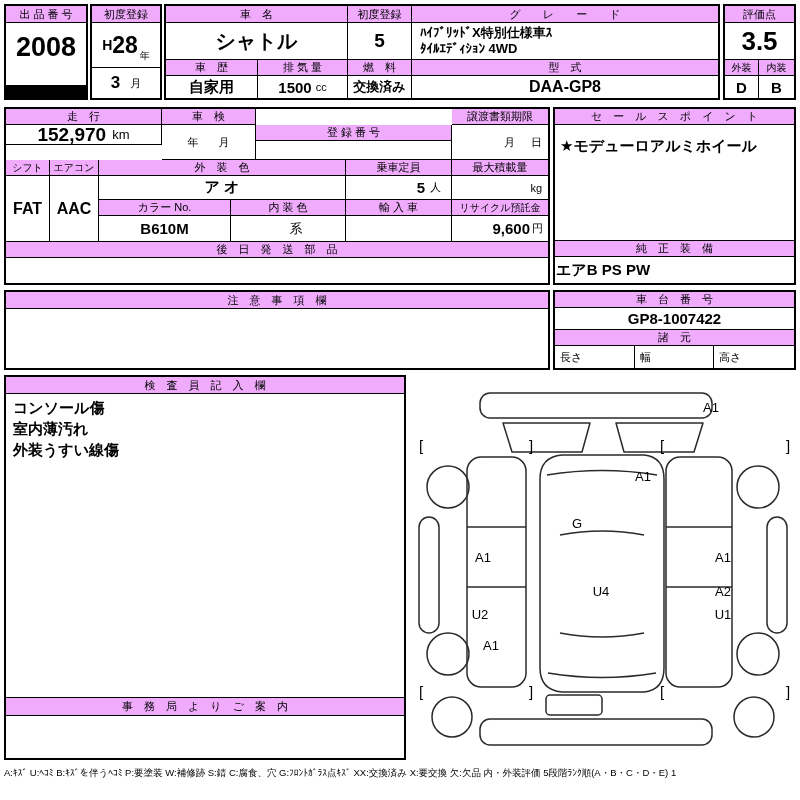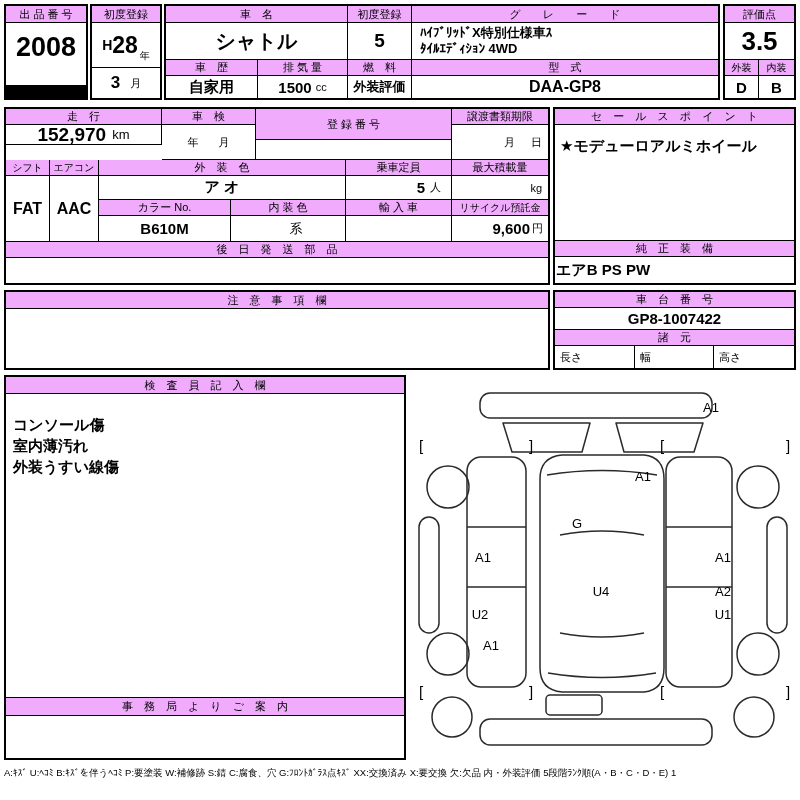--- a/index.html
+++ b/index.html
@@ -60,38 +60,38 @@
     <div class="abs hdr br" style="left:0;top:54px;width:92px;height:16px">車　歴</div>
     <div class="abs hdr br" style="left:92px;top:54px;width:90px;height:16px">排 気 量</div>
     <div class="abs hdr br" style="left:182px;top:54px;width:64px;height:16px">燃　料</div>
     <div class="abs hdr" style="left:246px;top:54px;width:306px;height:16px">型　式</div>
 
     <div class="abs cellc br b" style="left:0;top:70px;width:92px;height:22px;font-size:15px">自家用</div>
     <div class="abs cellc br" style="left:92px;top:70px;width:90px;height:22px">
       <span class="b" style="font-size:15px">1500</span>
       <span style="font-size:11px;margin-left:4px">cc</span>
     </div>
-    <div class="abs cellc br b" style="left:182px;top:70px;width:64px;height:22px;font-size:13px">外装評価</div>
+    <div class="abs cellc br b" style="left:182px;top:70px;width:64px;height:22px;font-size:13px">交換済み</div>
     <div class="abs cellc b" style="left:246px;top:70px;width:306px;height:22px;font-size:16px">DAA-GP8</div>
   </div>
 
   <div class="box" style="left:723px;top:4px;width:73px;height:96px">
     <div class="abs hdr" style="left:0;top:0;width:69px;height:17px">評価点</div>
     <div class="abs cellc bb b" style="left:0;top:17px;width:69px;height:37px;font-size:26px">3.5</div>
     <div class="abs hdr br" style="left:0;top:54px;width:34px;height:16px;font-size:10px">外装</div>
     <div class="abs hdr" style="left:34px;top:54px;width:35px;height:16px;font-size:10px">内装</div>
     <div class="abs cellc br b" style="left:0;top:70px;width:34px;height:22px;font-size:15px">D</div>
     <div class="abs cellc b" style="left:34px;top:70px;width:35px;height:22px;font-size:15px">B</div>
   </div>
 
   <div class="box" style="left:4px;top:107px;width:546px;height:178px">
 
     <div class="abs hdr br" style="left:0;top:0;width:156px;height:16px">走　行</div>
     <div class="abs hdr br" style="left:156px;top:0;width:94px;height:16px">車　検</div>
-    <div class="abs hdr br" style="left:250px;top:0;width:196px;height:31px">登 録 番 号</div>
+    <div class="abs hdr br" style="left:250px;top:16px;width:196px;height:16px">登 録 番 号</div>
     <div class="abs hdr" style="left:446px;top:0;width:96px;height:16px">譲渡書類期限</div>
 
     <div class="abs cellc br bb" style="left:0;top:16px;width:156px;height:20px">
       <span class="b" style="font-size:19px">152,970</span>
       <span style="font-size:13px;margin-left:6px">km</span>
     </div>
     <div class="abs cellc br bb" style="left:156px;top:16px;width:94px;height:35px">
       <span style="font-size:11px">年</span>
       <span style="font-size:11px;margin-left:20px">月</span>
     </div>
@@ -152,21 +152,21 @@
     <div class="abs hdr" style="left:0;top:0;width:239px;height:16px">車　台　番　号</div>
     <div class="abs cellc bb b" style="left:0;top:16px;width:239px;height:22px;font-size:15px">GP8-1007422</div>
     <div class="abs hdr" style="left:0;top:38px;width:239px;height:16px">諸　元</div>
     <div class="abs celll br" style="left:0;top:54px;width:80px;height:22px;padding-left:5px;font-size:11px">長さ</div>
     <div class="abs celll br" style="left:80px;top:54px;width:79px;height:22px;padding-left:5px;font-size:11px">幅</div>
     <div class="abs celll" style="left:159px;top:54px;width:80px;height:22px;padding-left:5px;font-size:11px">高さ</div>
   </div>
 
   <div class="box colflex" style="left:4px;top:375px;width:402px;height:385px">
     <div class="hdr" style="height:17px">検　査　員　記　入　欄</div>
-    <div style="height:303px;padding:20px 7px">
+    <div style="height:303px;padding:3px 7px">
       <div class="b" style="font-size:15px;line-height:21px">コンソール傷</div>
       <div class="b" style="font-size:15px;line-height:21px">室内薄汚れ</div>
       <div class="b" style="font-size:15px;line-height:21px">外装うすい線傷</div>
     </div>
     <div class="hdr bt" style="height:19px">事　務　局　よ　り　ご　案　内</div>
     <div style="flex:1"></div>
   </div>
 
   <div class="abs" style="left:410px;top:375px;width:386px;height:385px">
     <svg width="386" height="385" viewBox="0 0 386 385">

